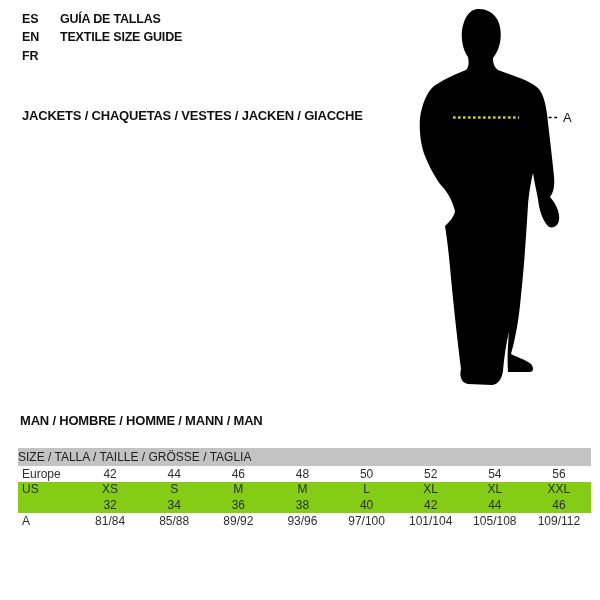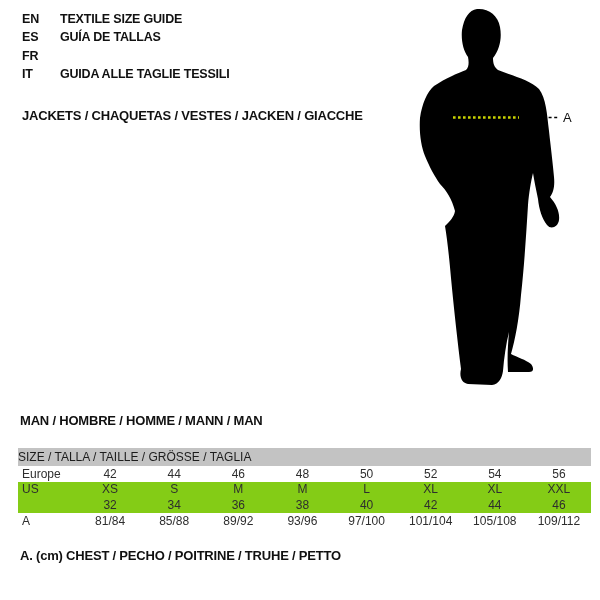--- a/index.html
+++ b/index.html
@@ -35,33 +35,29 @@
   .footnote{position:absolute;left:20px;top:548px;font-weight:bold;font-size:13px;
     letter-spacing:-0.2px;}
 </style>
 </head>
 <body>
 
 <div class="canvas">
 
   <div class="lang-block">
     <div class="lang-row">
+      <span class="lang-code">ES</span>
+      <span class="lang-title">GUÍA DE TALLAS</span>
+    </div>
+    <div class="lang-row">
       <span class="lang-code">EN</span>
       <span class="lang-title">TEXTILE SIZE GUIDE</span>
     </div>
     <div class="lang-row">
-      <span class="lang-code">ES</span>
-      <span class="lang-title">GUÍA DE TALLAS</span>
-    </div>
-    <div class="lang-row">
       <span class="lang-code">FR</span>
-    </div>
-    <div class="lang-row">
-      <span class="lang-code">IT</span>
-      <span class="lang-title">GUIDA ALLE TAGLIE TESSILI</span>
     </div>
   </div>
 
   <div class="categories">
     <div>JACKETS / CHAQUETAS / VESTES / JACKEN / GIACCHE</div>
   </div>
 
   <svg class="figure" viewBox="400 0 200 400" width="200" height="400">
     <path d="M 477 9
              C 488 8 498 15 500 27
@@ -150,15 +146,14 @@
       <div class="tcell">85/88</div>
       <div class="tcell">89/92</div>
       <div class="tcell">93/96</div>
       <div class="tcell">97/100</div>
       <div class="tcell">101/104</div>
       <div class="tcell">105/108</div>
       <div class="tcell">109/112</div>
     </div>
   </div>
 
-  <div class="footnote">A. (cm) CHEST / PECHO / POITRINE / TRUHE / PETTO</div>
 
 </div>
 
 </body></html>

